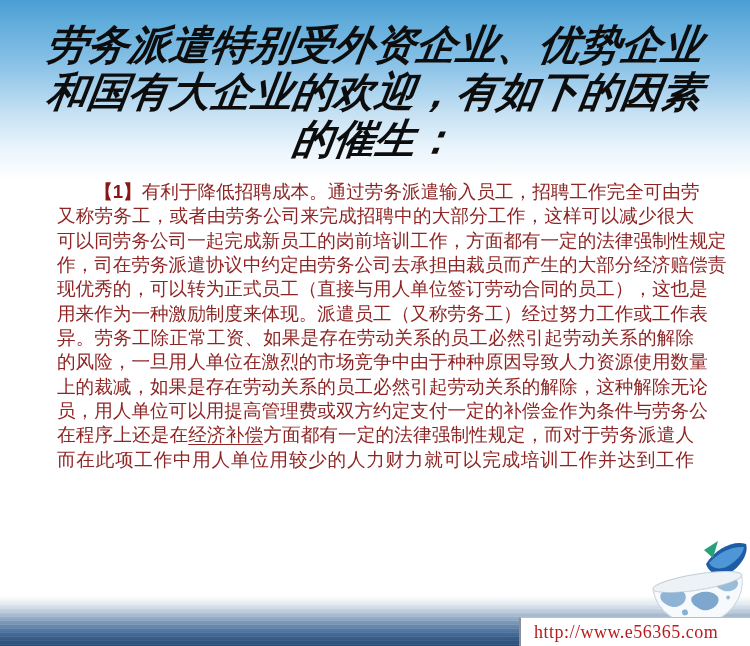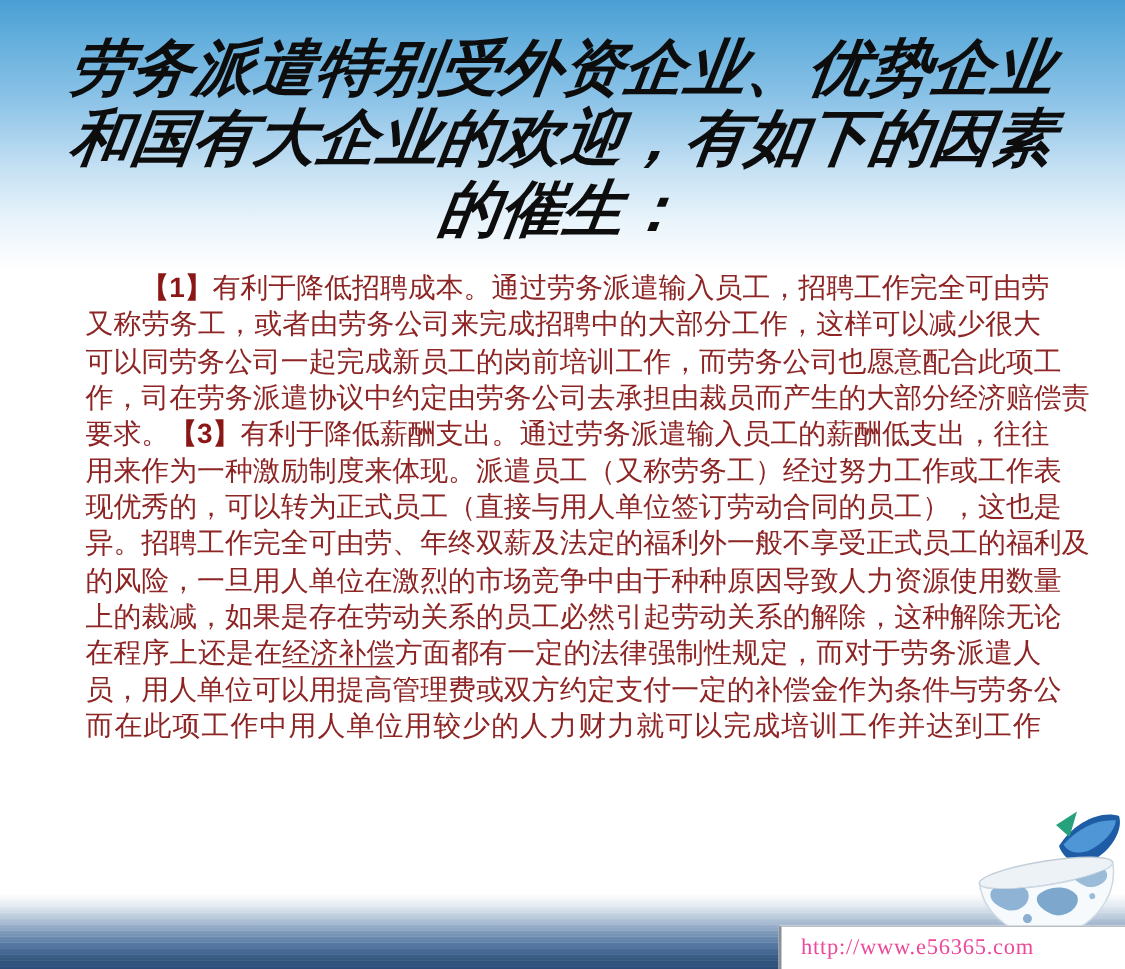--- a/index.html
+++ b/index.html
@@ -44,49 +44,48 @@
   
   .globe{position:absolute;right:0px;bottom:12px;width:104px;height:96px;z-index:2;}
   
   .url-box{
     position:absolute;left:519px;bottom:0;width:231px;height:29px;z-index:3;
     background:#ffffff;border-left:2px solid #8a9097;border-top:1px solid #b9bfc6;
     box-sizing:border-box;display:flex;align-items:center;padding-left:13px;
   }
   .url-text{
     font-family:"Liberation Serif","DejaVu Serif",serif;
-    font-size:15px;color:#ec4899;letter-spacing:0.5px;
+    font-size:18px;color:#b91c1c;letter-spacing:0.5px;
   }
 </style>
 </head>
 <body>
 
 <div class="slide">
 
   <div class="header-gradient"></div>
 
   <div class="title">
     <div class="t-line">劳务派遣特别受外资企业、优势企业</div>
     <div class="t-line">和国有大企业的欢迎，有如下的因素</div>
     <div class="t-line">的催生：</div>
   </div>
 
   <div class="body-text" id="body-text">
       <div class="line">　　<span class="num">【1】</span>有利于降低招聘成本。通过劳务派遣输入员工，招聘工作完全可由劳</div>
       <div class="line">又称劳务工，或者由劳务公司来完成招聘中的大部分工作，这样可以减少很大</div>
-      <div class="line">可以同劳务公司一起完成新员工的岗前培训工作，而劳务公司也愿意配合此项工</div>
+      <div class="line">可以同劳务公司一起完成新员工的岗前培训工作，方面都有一定的法律强制性规定</div>
       <div class="line">作，司在劳务派遣协议中约定由劳务公司去承担由裁员而产生的大部分经济赔偿责</div>
-      <div class="line">要求。<span class="num">【3】</span>有利于降低薪酬支出。通过劳务派遣输入员工的薪酬低支出，往往</div>
+      <div class="line">现优秀的，可以转为正式员工（直接与用人单位签订劳动合同的员工），这也是</div>
       <div class="line">用来作为一种激励制度来体现。派遣员工（又称劳务工）经过努力工作或工作表</div>
-      <div class="line">现优秀的，可以转为正式员工（直接与用人单位签订劳动合同的员工），这也是</div>
-      <div class="line">异。招聘工作完全可由劳、年终双薪及法定的福利外一般不享受正式员工的福利及</div>
+      <div class="line">异。劳务工除正常工资、如果是存在劳动关系的员工必然引起劳动关系的解除</div>
       <div class="line">的风险，一旦用人单位在激烈的市场竞争中由于种种原因导致人力资源使用数量</div>
       <div class="line">上的裁减，如果是存在劳动关系的员工必然引起劳动关系的解除，这种解除无论</div>
+      <div class="line">员，用人单位可以用提高管理费或双方约定支付一定的补偿金作为条件与劳务公</div>
       <div class="line">在程序上还是在<u>经济补偿</u>方面都有一定的法律强制性规定，而对于劳务派遣人</div>
-      <div class="line">员，用人单位可以用提高管理费或双方约定支付一定的补偿金作为条件与劳务公</div>
       <div class="line">而在此项工作中用人单位用较少的人力财力就可以完成培训工作并达到工作</div>
     </div>
 
   <div class="sea"></div>
 
   <svg class="globe" viewBox="0 0 104 96" xmlns="http://www.w3.org/2000/svg" aria-hidden="true">
     <defs>
       <clipPath id="bowlClip">
         <path d="M7,44 A45,42 0 0 0 97,44 A45,8 0 0 1 7,44 Z"></path>
       </clipPath>

